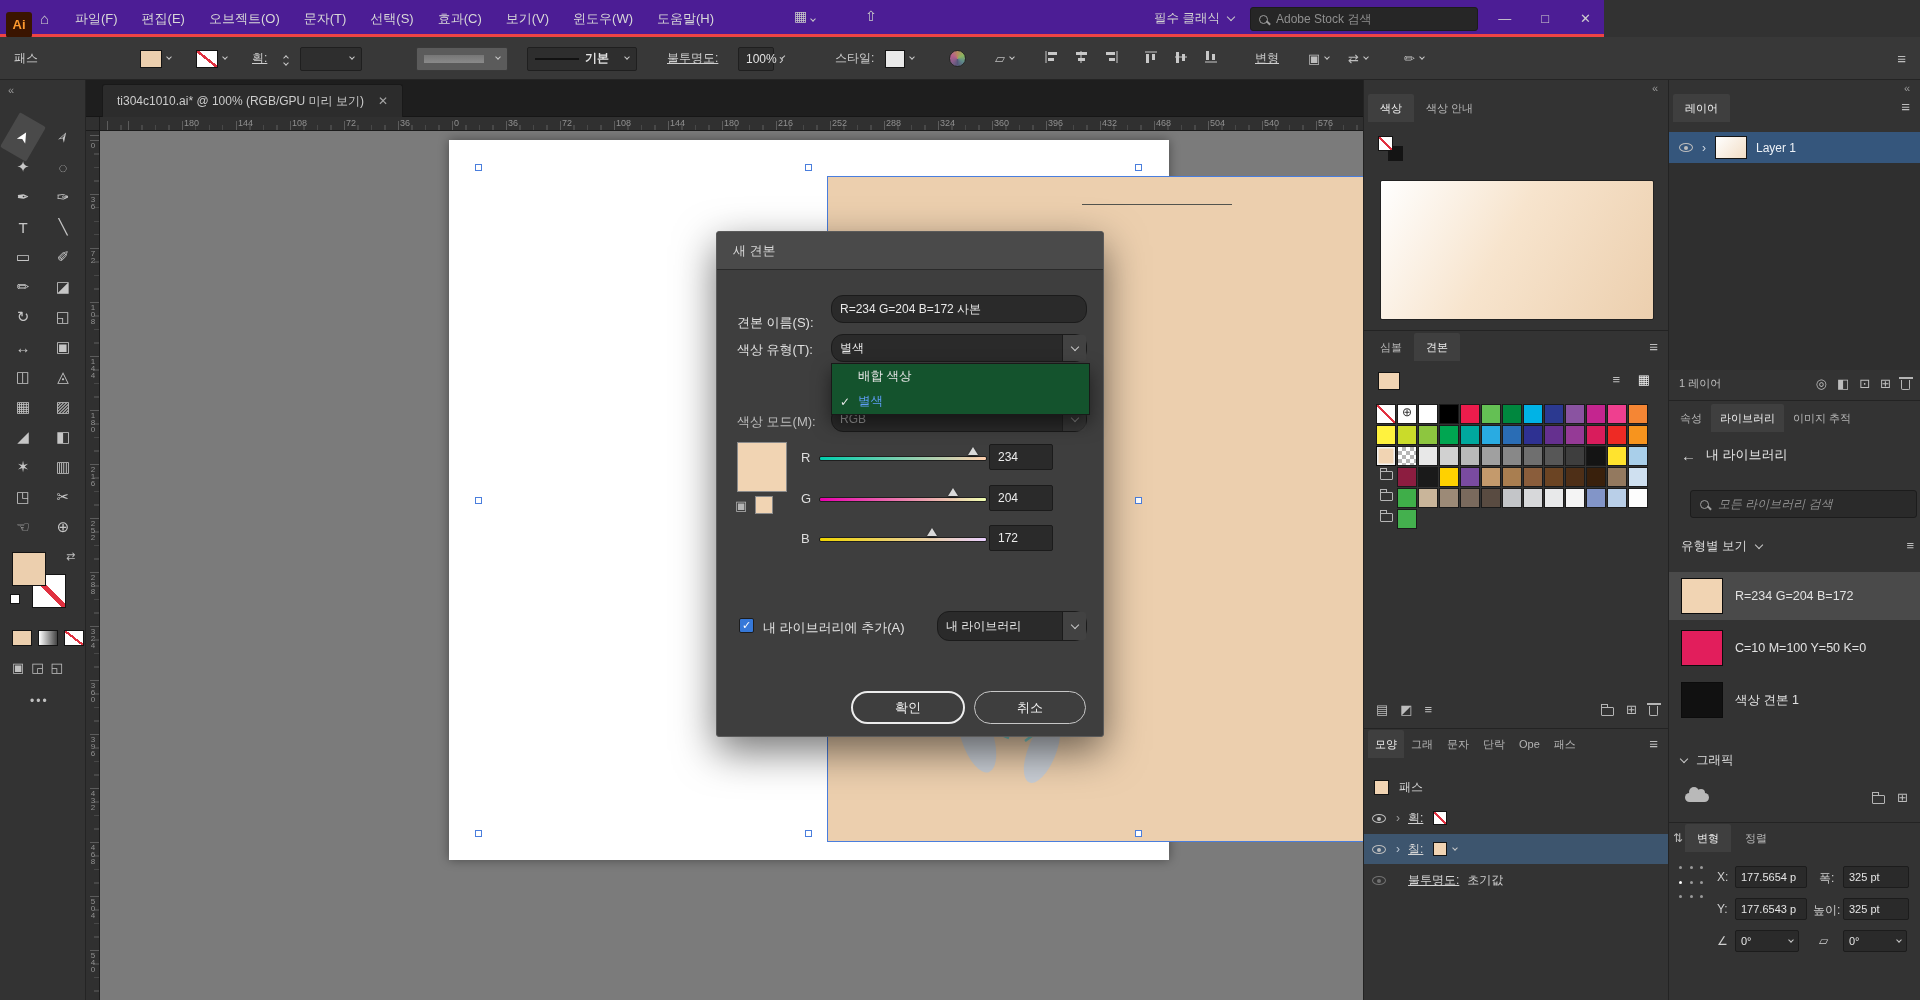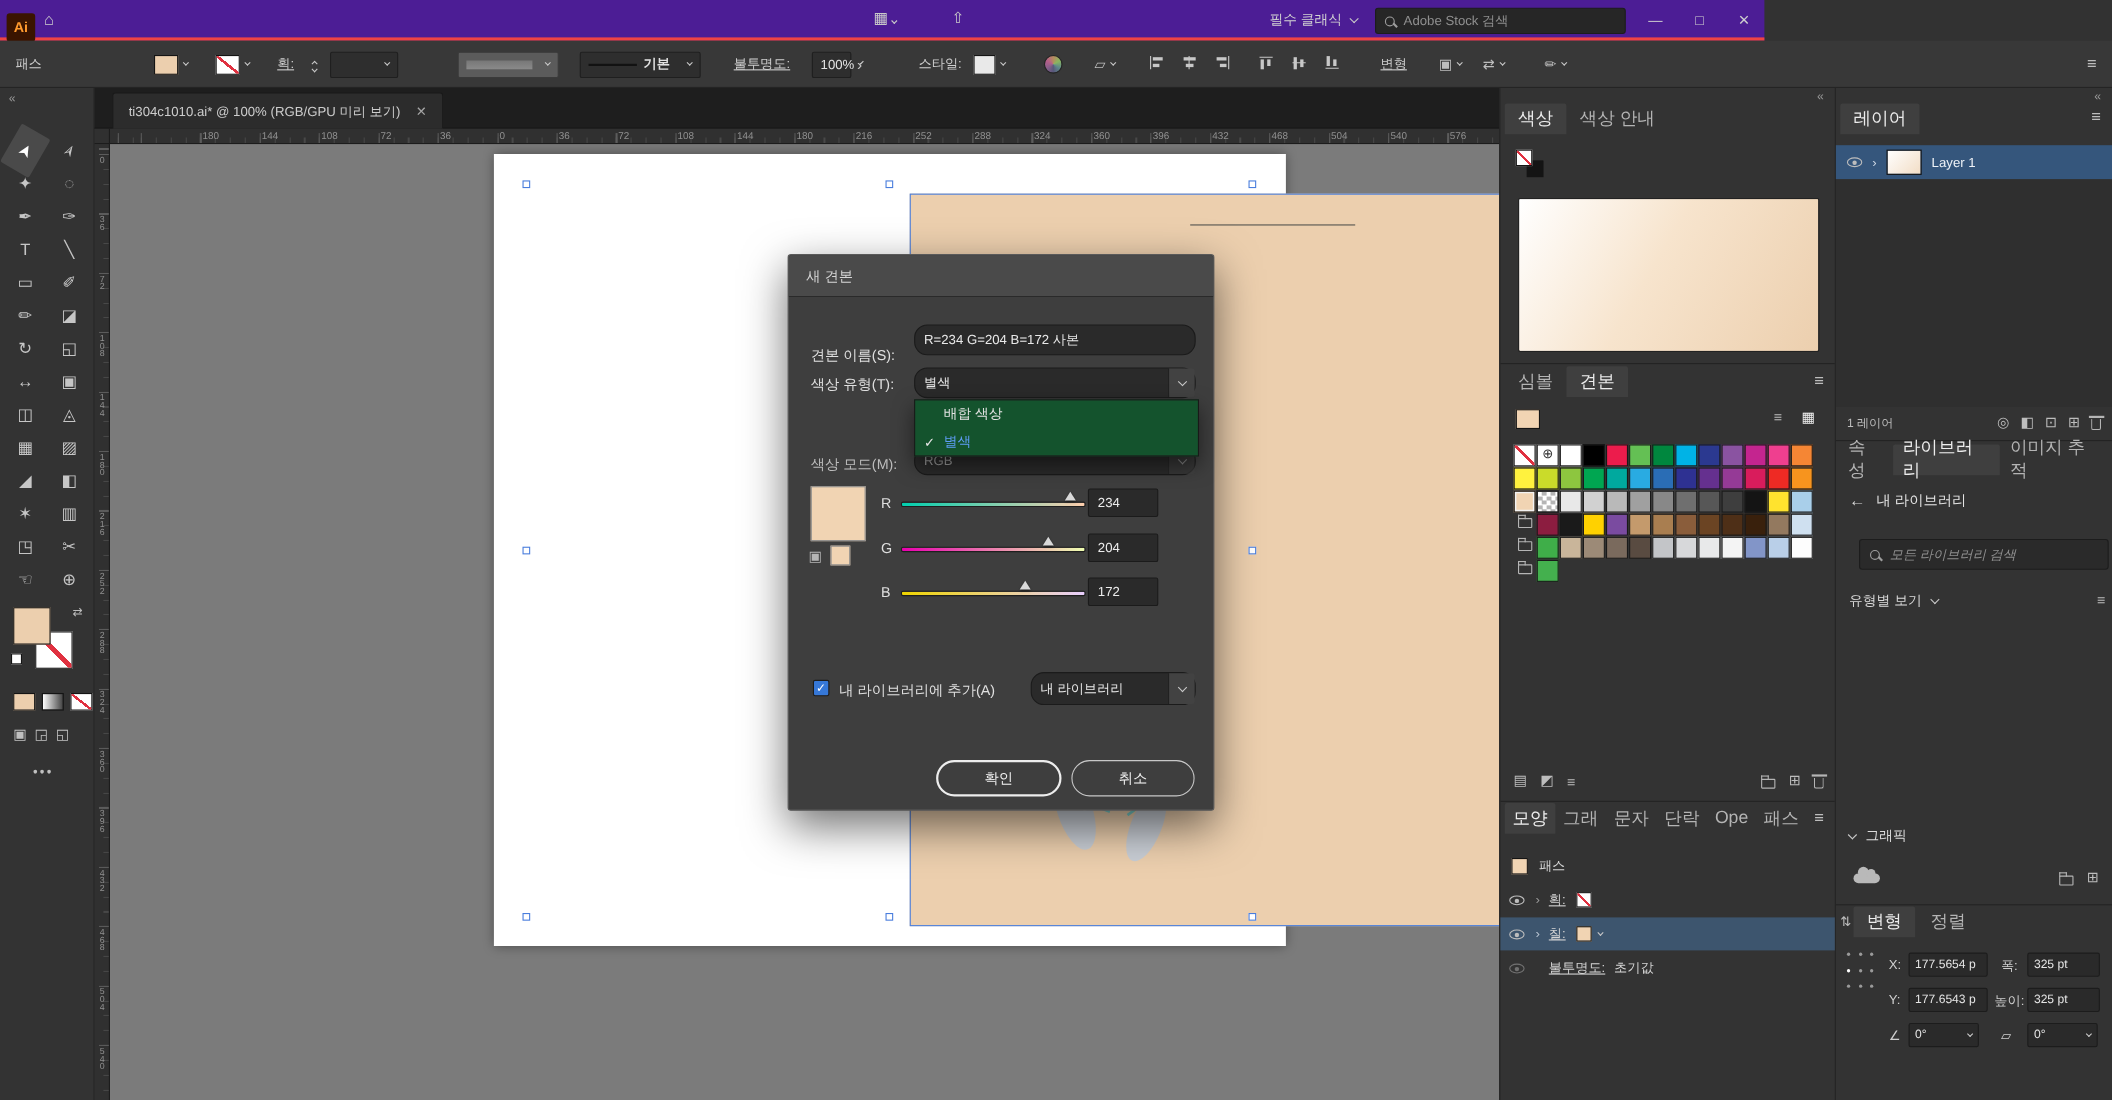--- a/index.html
+++ b/index.html
@@ -66,41 +66,42 @@
 .opt .ck{width:26px;text-align:center;color:#e8e8e8;font-size:12px}
 .opt .lbl.on{color:#5F9DF6}
 .ch-row{position:absolute;left:0;width:100%;height:34px}
 .ch-label{position:absolute;left:84px;top:6px;font-size:13px;color:#dedede}
 .ch-track{position:absolute;left:102px;top:12px;width:168px;height:5px;border-radius:2px;border:1px solid #1f1f1f}
 .ch-thumb{position:absolute;top:3px;width:0;height:0;border-left:5px solid transparent;border-right:5px solid transparent;border-bottom:8px solid #d9d9d9;filter:drop-shadow(0 1px 1px rgba(0,0,0,.6))}
 .ch-val{position:absolute;left:272px;top:0;width:64px;height:26px;background:#2a2a2a;border:1px solid #1b1b1b;border-radius:2px;color:#ececec;font-size:12px;display:flex;align-items:center;padding-left:8px}
 .pill{position:absolute;height:33px;border-radius:17px;display:flex;align-items:center;justify-content:center;color:#f2f2f2;font-size:13px;background:transparent}
 
 .panel-col{background:#333333}
-.ptab{padding:0 12px;height:28px;display:inline-flex;align-items:center;font-size:16px;color:#b4b4b4}
+.ptab{padding:0 12px;height:28px;display:inline-flex;align-items:center;font-size:11px;color:#b4b4b4}
 .ptab.active{background:#3f3f3f;color:#ececec;border-radius:2px 2px 0 0}
 .hdiv{position:absolute;left:0;width:100%;border-top:1px solid #232323}
 .cell{width:20px;height:20px;border:1px solid #1a1a1a}
 .licon{font-size:13px;color:#bdbdbd}
 .lib-item{position:absolute;left:0;width:100%;height:48px;display:flex;align-items:center;gap:12px;padding-left:12px}
 .lib-item.on{background:#4a4a4a}
 .lib-sw{width:42px;height:36px;border:1px solid #0c0c0c}
 .tin{position:absolute;background:#2a2a2a;border:1px solid #1c1c1c;height:22px;font-size:11px;color:#e5e5e5;display:flex;align-items:center;padding:0 5px;overflow:hidden;white-space:nowrap;border-radius:2px}
 .tlab{position:absolute;font-size:12px;color:#cfcfcf}
 .refdot{width:3px;height:3px;background:#9a9a9a;border-radius:50%}
 .appr-row{position:absolute;left:0;width:100%;height:30px;display:flex;align-items:center}
 .winbtn{width:37px;height:37px;display:inline-flex;align-items:center;justify-content:center;color:#cfcfcf;font-size:13px}
 </style>
 </head>
 <body>
 
 <div id="menubar" class="abs">
   <div class="flex" style="height:37px">
     <span class="abs" style="left:6px;top:6px;width:26px;height:26px;background:#3a1400;color:#ff9a2e;font-weight:bold;font-size:13px;display:flex;align-items:center;justify-content:center;border-radius:3px;position:relative">Ai</span>
     <span class="winbtn" style="font-size:15px">⌂</span>
+    <span id="menu-list"><span class="menu-item">파일(F)</span><span class="menu-item">편집(E)</span><span class="menu-item">오브젝트(O)</span><span class="menu-item">문자(T)</span><span class="menu-item">선택(S)</span><span class="menu-item">효과(C)</span><span class="menu-item">보기(V)</span><span class="menu-item">윈도우(W)</span><span class="menu-item">도움말(H)</span></span>
   </div>
   <span class="abs" style="left:794px;top:8px;font-size:14px;color:#c9c9c9">▦ <span class="chev sm"></span></span>
   <span class="abs" style="left:865px;top:8px;font-size:14px;color:#c9c9c9">⇧</span>
   <span class="abs flex" style="right:370px;top:0;height:37px;gap:8px;font-size:12.5px;color:#d2d2d2">
     <span>필수 클래식</span>
       <span class="chev"></span>
   </span>
   <span class="abs flex" style="right:126px;top:7px;width:228px;height:24px;background:#262626;border:1px solid #1c1c1c;border-radius:3px;padding:0 8px;gap:8px">
     <span class="i-search"></span>
     <span style="color:#8f8f8f;font-size:12px">Adobe Stock 검색</span>
@@ -644,20 +645,34 @@
   </div>
   <div class="abs flex" style="left:21px;top:410px;width:227px;height:28px;background:#2a2a2a;border:1px solid #1c1c1c;border-radius:3px;padding:0 9px;gap:9px">
     <span class="i-search"></span>
     <span style="color:#8f8f8f;font-style:italic">모든 라이브러리 검색</span>
   </div>
   <div class="abs flex" style="left:12px;top:458px;gap:9px">
     <span style="font-size:12.5px;color:#dcdcdc">유형별 보기</span>
       <span class="chev"></span>
   </div>
   <span class="abs licon" style="right:6px;top:458px">≡</span>
+  <div id="lib-items" class="abs" style="left:0;top:492px;width:251px;height:160px">
+      <div class="lib-item on" style="top: 0px; height: 48px;">
+        <span class="lib-sw" style="background: rgb(241, 212, 179);"></span>
+        <span style="font-size: 12.5px; color: rgb(226, 226, 226);">R=234 G=204 B=172</span>
+      </div>
+      <div class="lib-item" style="top: 52px; height: 48px;">
+        <span class="lib-sw" style="background: rgb(226, 30, 92);"></span>
+        <span style="font-size: 12.5px; color: rgb(226, 226, 226);">C=10 M=100 Y=50 K=0</span>
+      </div>
+      <div class="lib-item" style="top: 104px; height: 48px;">
+        <span class="lib-sw" style="background: rgb(17, 17, 17);"></span>
+        <span style="font-size: 12.5px; color: rgb(226, 226, 226);">색상 견본 1</span>
+      </div>
+    </div>
   <div class="abs flex" style="left:12px;top:672px;gap:9px">
     <span class="chev"></span>
       <span style="font-size:12.5px;color:#dcdcdc">그래픽</span>
   </div>
   <div class="abs flex" style="left:16px;top:710px;width:223px;justify-content:space-between">
     <span class="i-cloud"></span>
     <span class="flex" style="gap:12px">
       <span class="i-folder"></span>
       <span class="licon">⊞</span>
     </span>

